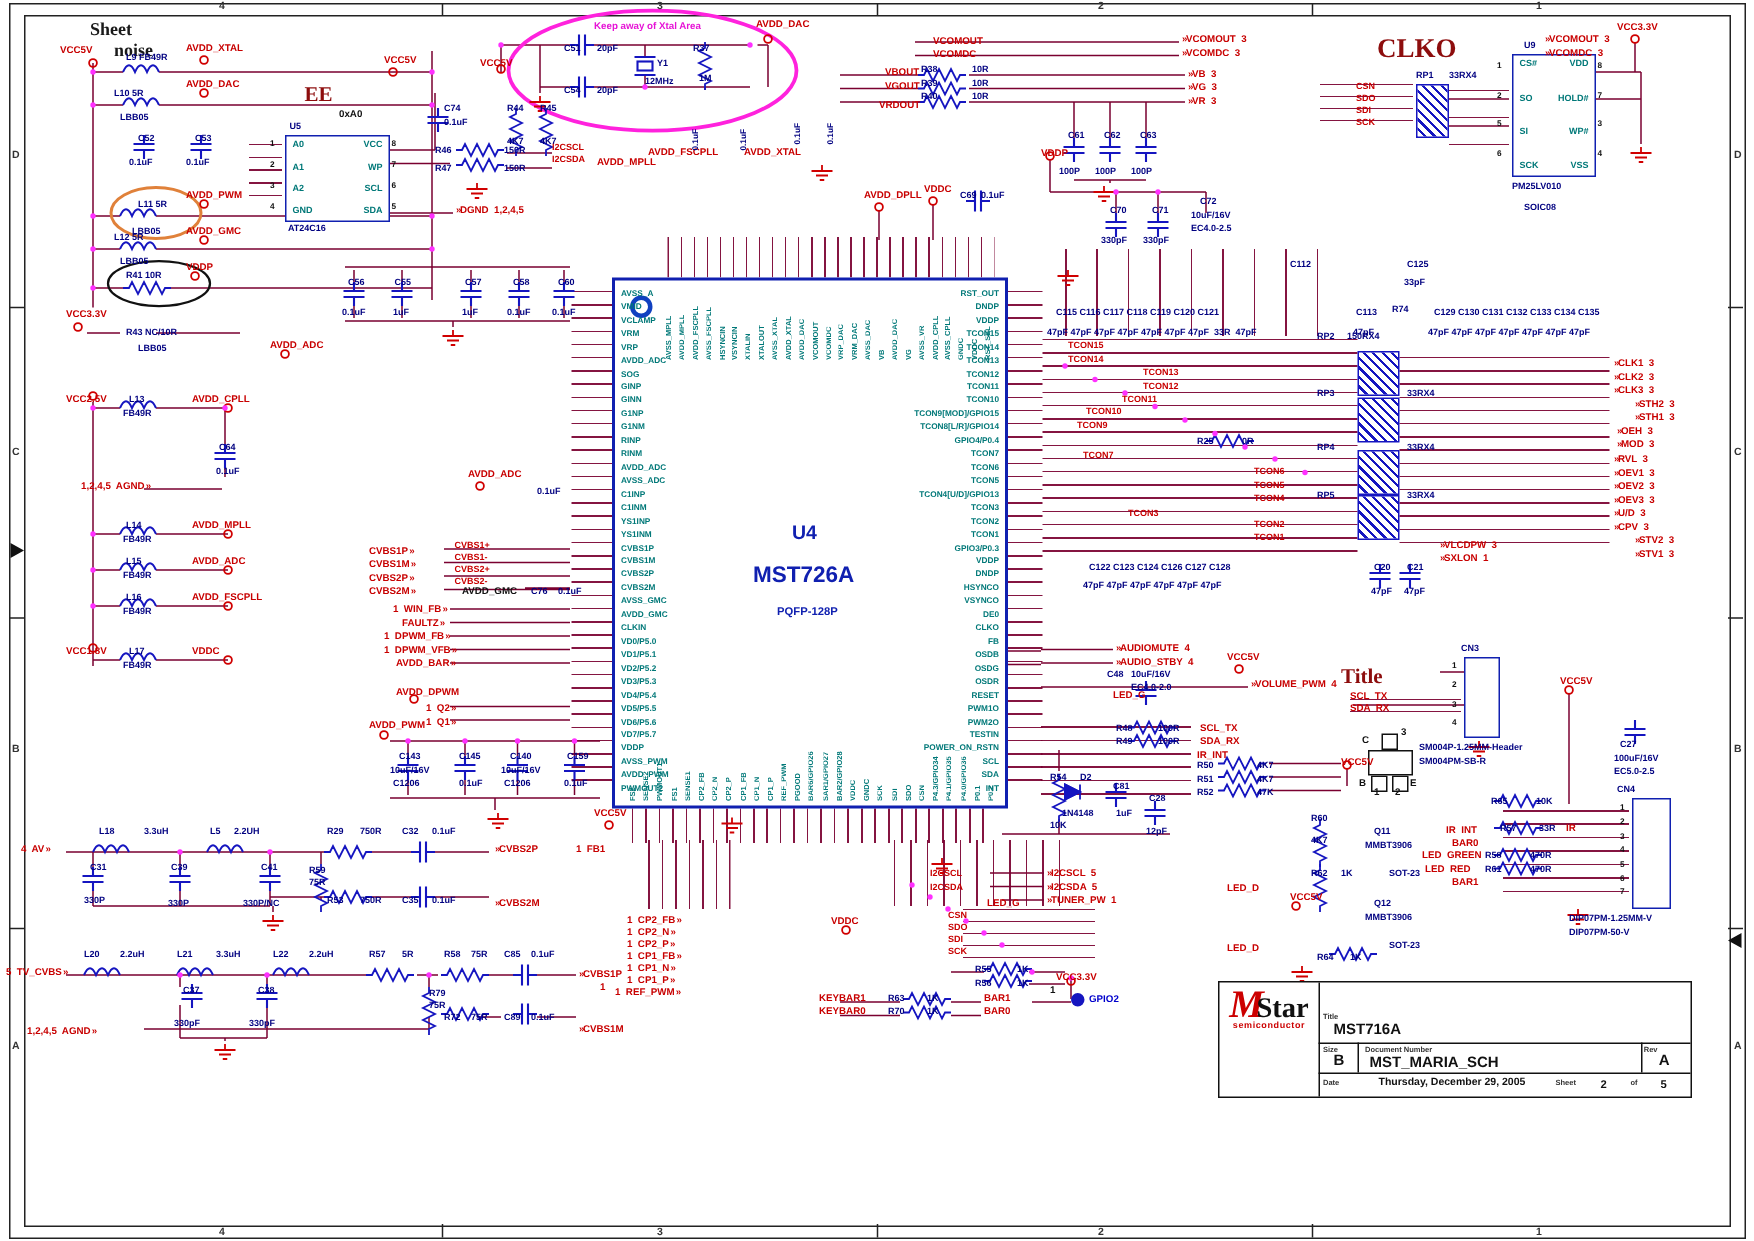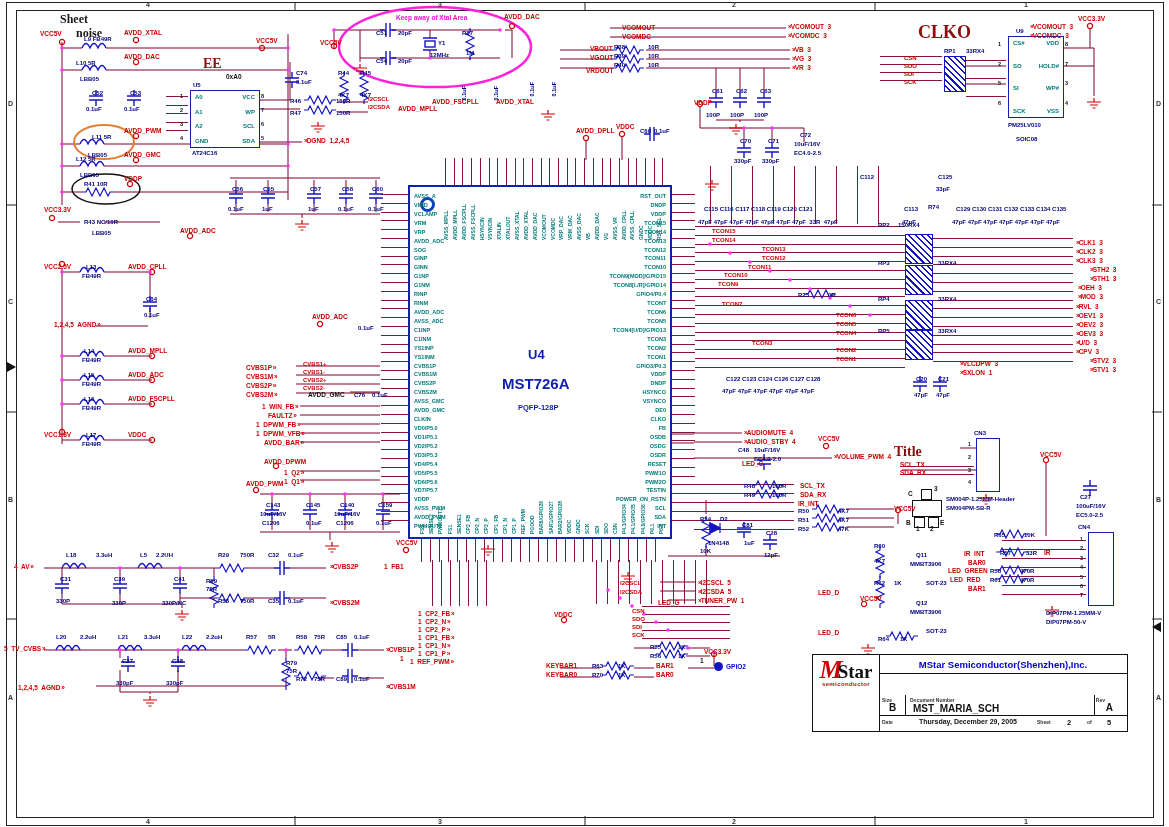--- a/index.html
+++ b/index.html
@@ -1014,22 +1014,23 @@
       <span class="ar b" style="left: 1090px; top: 367px;">STV1  3</span>
       <span class="ar b" style="left: 960px; top: 361px;">VLCDPW  3</span>
       <span class="ar b" style="left: 960px; top: 370px;">SXLON  1</span>
     </div>
 
   <div id="tblock">
     <div id="tb-logo">
       <span class="logo-m">M</span><span class="logo-star">Star</span>
       <div class="logo-sub">semiconductor</div>
     </div>
-    <div id="tb-r1" class="tb-row">
-      <span id="tb-company">MStar Semiconductor(Shenzhen),Inc.</span>
+    <div id="tb-r2" class="tb-row">
+      <span class="tb-mini" style="left:3px;top:2px">Title</span>
+      <span class="tb-big" style="left:10px;top:8px">MST716A</span>
     </div>
     <div id="tb-r3" class="tb-row">
       <div class="tb-cell" style="left:0;width:26px">
         <span class="tb-mini" style="left:3px;top:2px">Size</span>
         <span class="tb-big" style="left:10px;top:7px">B</span>
       </div>
       <div class="tb-cell" style="left:26px;right:32px;border-right:1.2px solid #111">
         <span class="tb-mini" style="left:5px;top:2px">Document Number</span>
         <span class="tb-big" style="left:8px;top:8px">MST_MARIA_SCH</span>
       </div>

